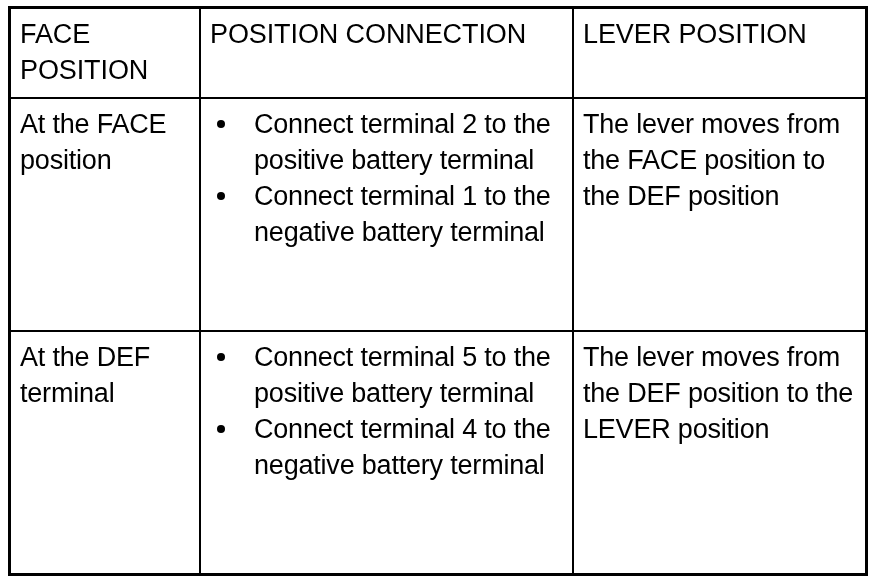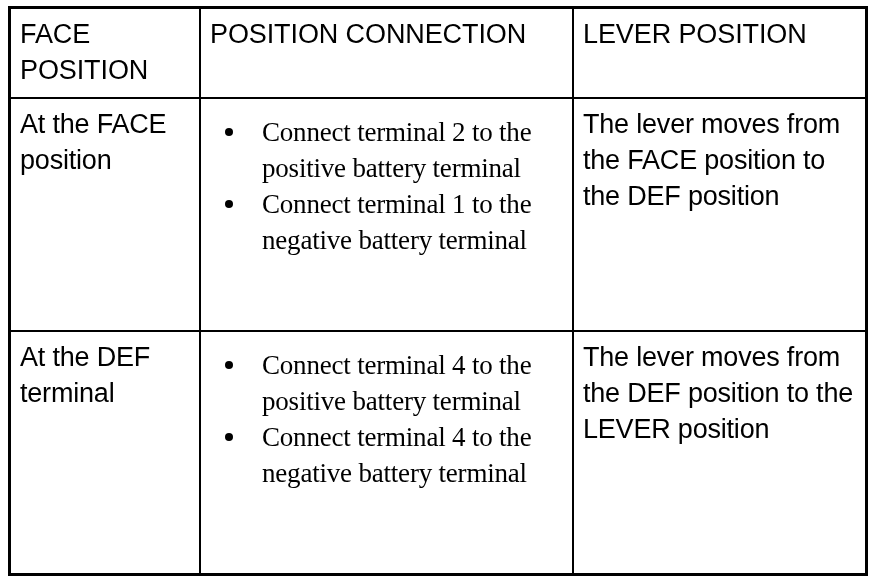--- a/index.html
+++ b/index.html
@@ -69,24 +69,23 @@
     letter-spacing: -0.1px;
   }
 
   .header-row td { height: 87px; }
 
   .row-face td { height: 231px; }
   .row-def  td { height: 241px; }
 
   
   ul.bullets {
-    margin: 8px;
+    margin: 0;
     padding: 0;
     list-style: none;
-    font-family: Liberation Serif, serif;
   }
   ul.bullets li {
     position: relative;
     padding-left: 47px;
     margin: 0;
     font-size: 27px;
     line-height: 36px;
   }
   ul.bullets li .dot {
     position: absolute;
@@ -156,21 +155,21 @@
 
         <tr class="row-def last-row">
           <td>
             <div class="cell-inner plain-text">At the DEF terminal</div>
           </td>
           <td>
             <div class="cell-inner conn-inner">
               <ul class="bullets">
                 <li>
                   <span class="dot"></span>
-                  <span>Connect terminal 4 to the positive battery terminal</span>
+                  <span>Connect terminal 5 to the positive battery terminal</span>
                 </li>
                 <li>
                   <span class="dot"></span>
                   <span>Connect terminal 4 to the negative battery terminal</span>
                 </li>
               </ul>
             </div>
           </td>
           <td class="last-col">
             <div class="cell-inner plain-text">The lever moves from the DEF position to the LEVER position</div>

